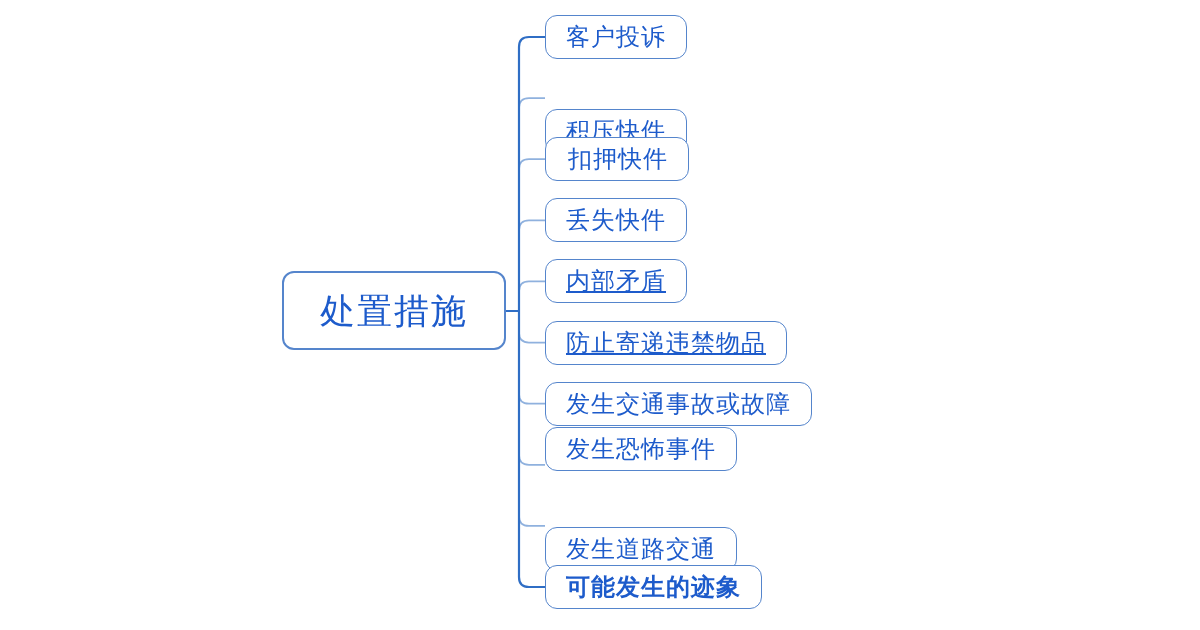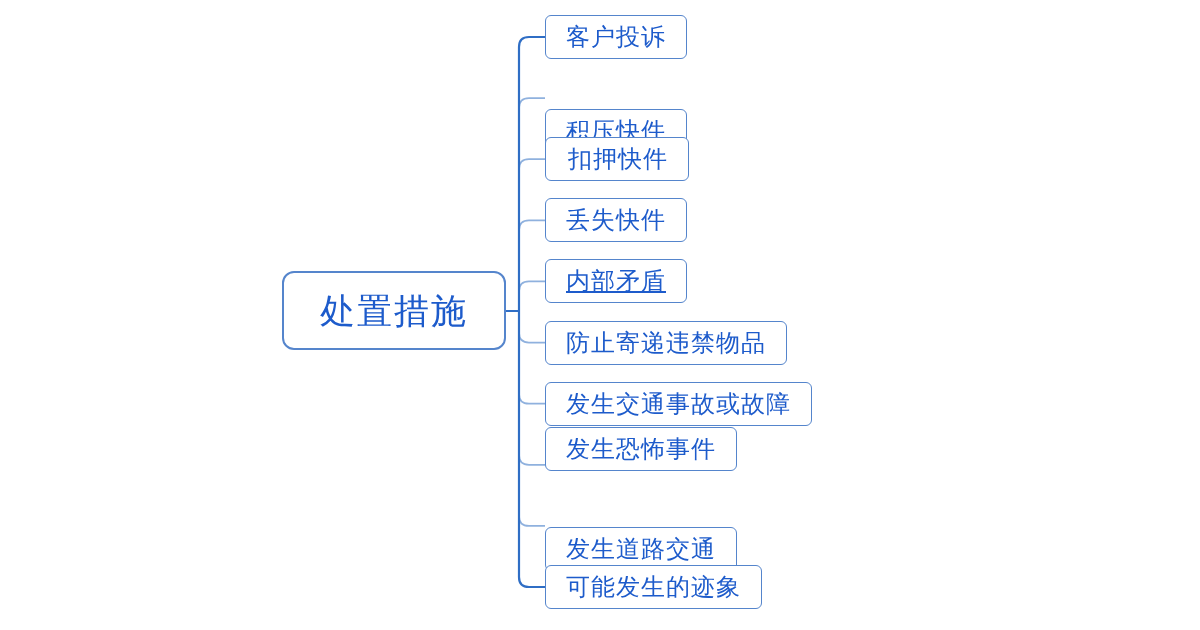--- a/index.html
+++ b/index.html
@@ -41,21 +41,21 @@
     cursor: default;
   }
   .child-node {
     position: absolute;
     left: 545px;
     height: 44px;
     line-height: 42px;
     box-sizing: border-box;
     padding: 0 20px;
     border: 1.6px solid var(--node-border, #5585cc);
-    border-radius: 6px;
+    border-radius: 12px;
     background: #ffffff;
     color: var(--node-text, #1d5bcb);
     font-size: 24px;
     letter-spacing: 1px;
     white-space: nowrap;
     cursor: default;
   }
 </style>
 </head>
 <body>
@@ -73,19 +73,19 @@
       <path d="M 545 37 H 529 Q 519 37 519 47 V 577 Q 519 587 529 587 H 545" fill="none" stroke="#2f6ec5" stroke-width="2.2"></path>
       <path d="M 506 311 H 519" fill="none" stroke="#2f6ec5" stroke-width="2"></path>
     </svg>
   <div class="root-node">处置措施</div>
   <div id="children-layer">
       <div class="child-node" style="top: 15px;">客户投诉</div>
       <div class="child-node" style="top: 73px; margin-top: 36px;">积压快件</div>
       <div class="child-node" style="top: 137.222px; padding-left: 22px;">扣押快件</div>
       <div class="child-node" style="top: 198.333px; text-align: right;">丢失快件</div>
       <div class="child-node" style="top: 259.444px; text-decoration: underline;">内部矛盾</div>
-      <div class="child-node" style="top: 320.556px;">防止寄递违禁物品</div>
+      <div class="child-node" style="top: 320.556px; text-decoration: underline;">防止寄递违禁物品</div>
       <div class="child-node" style="top: 381.667px;">发生交通事故或故障</div>
       <div class="child-node" style="top: 427px;">发生恐怖事件</div>
       <div class="child-node" style="top: 527px;">发生道路交通</div>
-      <div class="child-node" style="top: 565px;">可能发生的迹象</div>
+      <div class="child-node" style="top: 565px; font-weight: bold;">可能发生的迹象</div>
     </div>
 </div>
 
 </body></html>

